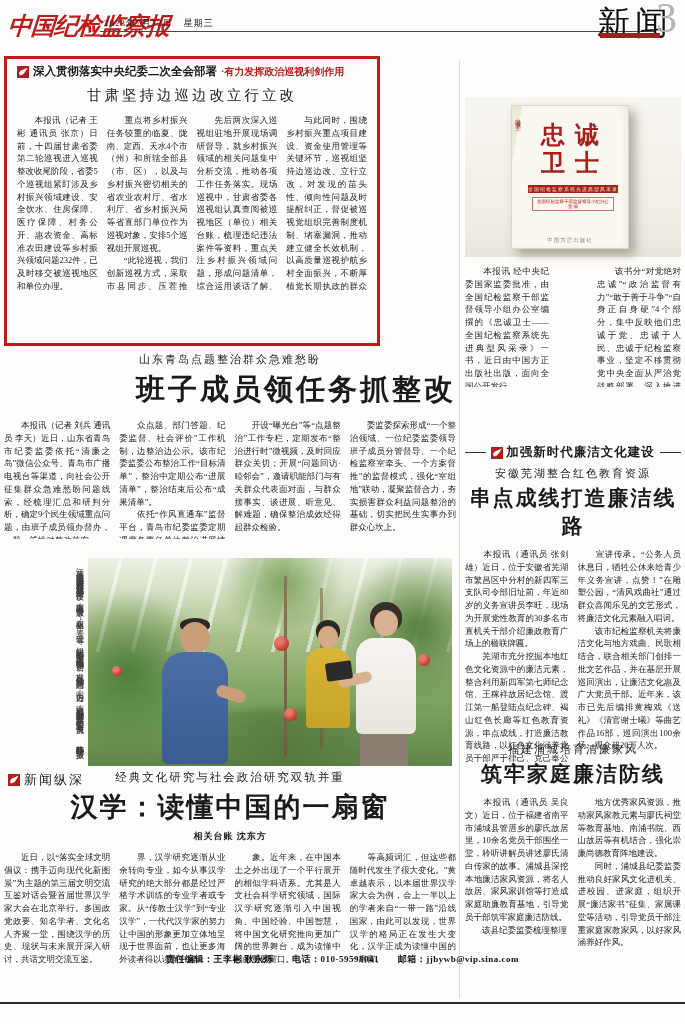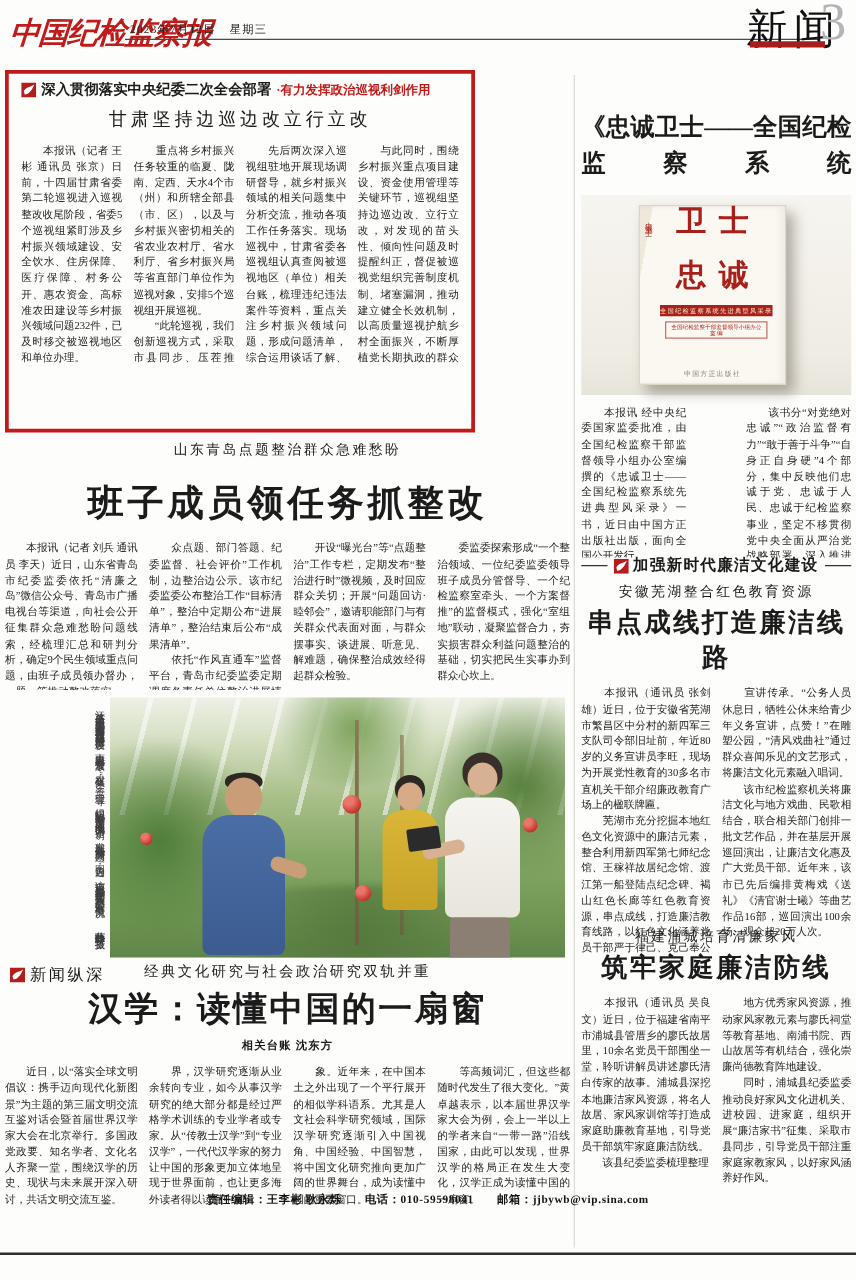--- a/index.html
+++ b/index.html
@@ -51,21 +51,21 @@
                  font-size:5px; text-align:center; padding:1px 0; letter-spacing:1px; }
   .book-subbox { margin:4px 14px 0 20px; border:1px solid #c9706a; color:#a8201c;
                  font-size:4.5px; text-align:center; padding:1px 2px; }
   .book-publisher { position:absolute; bottom:4px; left:0; right:0; text-align:center;
                     font-size:5.5px; color:#8a857a; letter-spacing:1px; }
   .book-art .cols { height:122px; margin-top:8px;gap:48px; }
 
   
   .qingdao { position:absolute; left:4px; top:352px; width:452px; }
   .kicker-sm { text-align:center; font-size:11px; letter-spacing:2px; }
-  .head-xl { text-align:center; font-size:29px; font-weight:bold; letter-spacing:3px; margin-top:16px; }
+  .head-xl { text-align:right; font-size:29px; font-weight:bold; letter-spacing:3px; margin-top:3px; }
   .qingdao .cols { height:120px; margin-top:9px; }
 
   
   .photo-caption { position:absolute; left:4px; top:562px; width:82px; height:202px;
                    writing-mode:vertical-rl; font-size:8px; line-height:1.78; color:#3c3c3c;
                    text-align:justify; letter-spacing:1px; overflow:hidden; }
   .photo-credit { font-weight:bold; margin-top:6px; }
   .photo { position:absolute; left:88px; top:558px; width:364px; height:208px; overflow:hidden;
            background:linear-gradient(180deg,#eef0e6 0%,#d9e2c8 14%,#a9bf8a 38%,#84a765 62%,#6f9552 86%,#60854a 100%); }
   .beams { position:absolute; left:0; top:0; width:100%; height:45%;
@@ -137,26 +137,25 @@
       <div class="col">　　本报讯（记者 王彬 通讯员 张京）日前，十四届甘肃省委第二轮巡视进入巡视整改收尾阶段，省委5个巡视组紧盯涉及乡村振兴领域建设、安全饮水、住房保障、医疗保障、村务公开、惠农资金、高标准农田建设等乡村振兴领域问题232件，已及时移交被巡视地区和单位办理。
 　　据了解，此轮巡视聚焦乡村振兴工作任务较重的市州和省直部门单位，着力发现和推动解决落实乡村振兴战略部署方面的突出问题。</div>
       <div class="col">　　重点将乡村振兴任务较重的临夏、陇南、定西、天水4个市（州）和所辖全部县（市、区），以及与乡村振兴密切相关的省农业农村厅、省水利厅、省乡村振兴局等省直部门单位作为巡视对象，安排5个巡视组开展巡视。
 　　“此轮巡视，我们创新巡视方式，采取市县同步、压茬推进、一次完成的模式，有利于从严把握监督重点，分析研判乡村振兴领域的相关情况，更好地增强系统性、贯通性，推动问题解决。”甘肃省委巡视办负责同志表示。</div>
       <div class="col">　　先后两次深入巡视组驻地开展现场调研督导，就乡村振兴领域的相关问题集中分析交流，推动各项工作任务落实。现场巡视中，甘肃省委各巡视组认真查阅被巡视地区（单位）相关台账，梳理违纪违法案件等资料，重点关注乡村振兴领域问题，形成问题清单，综合运用谈话了解、查阅资料、召开座谈会、下沉调研、走访督查等方式，深入查找被巡视地区和单位落实乡村振兴战略方面的问题和不足。</div>
       <div class="col">　　与此同时，围绕乡村振兴重点项目建设、资金使用管理等关键环节，巡视组坚持边巡边改、立行立改，对发现的苗头性、倾向性问题及时提醒纠正，督促被巡视党组织完善制度机制、堵塞漏洞，推动建立健全长效机制，以高质量巡视护航乡村全面振兴，不断厚植党长期执政的群众基础，让人民群众切实感受到巡视监督就在身边、正风肃纪就在身边。</div>
     </div>
   </div>
 
   <div class="book-art">
-    <div class="book-headline">《忠诚卫士——全国纪检监察系统</div>
     <div class="book-stage">
       <div class="book">
         <div class="book-spine-text">忠诚卫士</div>
+        <div class="book-title">忠诚</div>
         <div class="book-title" style="margin-top:0">卫士</div>
-        <div class="book-title">忠诚</div>
         <div class="book-banner">全国纪检监察系统先进典型风采录</div>
         <div class="book-subbox">全国纪检监察干部监督领导小组办公室 编</div>
         <div class="book-publisher">中国方正出版社</div>
       </div>
     </div>
     <div class="cols">
       <div class="col">　　本报讯 经中央纪委国家监委批准，由全国纪检监察干部监督领导小组办公室编撰的《忠诚卫士——全国纪检监察系统先进典型风采录》一书，近日由中国方正出版社出版，面向全国公开发行。</div>
       <div class="col">　　该书分“对党绝对忠诚”“政治监督有力”“敢于善于斗争”“自身正自身硬”4个部分，集中反映他们忠诚于党、忠诚于人民、忠诚于纪检监察事业，坚定不移贯彻党中央全面从严治党战略部署，深入推进党风廉政建设和反腐败斗争作出的贡献。</div>
     </div>
   </div>
@@ -257,21 +256,21 @@
     </div>
   </div>
 
   <div class="pucheng">
     <div class="kicker-sm">福建浦城培育清廉家风</div>
     <div class="head-md">筑牢家庭廉洁防线</div>
     <div class="cols">
       <div class="col">　　本报讯（通讯员 吴良文）近日，位于福建省南平市浦城县管厝乡的廖氏故居里，10余名党员干部围坐一堂，聆听讲解员讲述廖氏清白传家的故事。浦城县深挖本地廉洁家风资源，将名人故居、家风家训馆等打造成家庭助廉教育基地，引导党员干部筑牢家庭廉洁防线。
 　　该县纪委监委梳理整理</div>
       <div class="col">　　地方优秀家风资源，推动家风家教元素与廖氏祠堂等教育基地、南浦书院、西山故居等有机结合，强化崇廉尚德教育阵地建设。
-　　同时，浦城县纪委监委推动良好家风文化进机关、进校园、进家庭，组织开展“廉洁家书”征集、采取市县同步，引导党员干部注重家庭家教家风，以好家风涵养好作风。</div>
+　　同时，浦城县纪委监委推动良好家风文化进机关、进校园、进家庭，组织开展“廉洁家书”征集、家属课堂等活动，引导党员干部注重家庭家教家风，以好家风涵养好作风。</div>
     </div>
   </div>
 
   <div class="footer-rule"></div>
   <div class="footer">
     <span>责任编辑：王李彬 耿永烁</span>
     <span>电话：010-59598041</span>
     <span>邮箱：jjbywb@vip.sina.com</span>
   </div>
 

